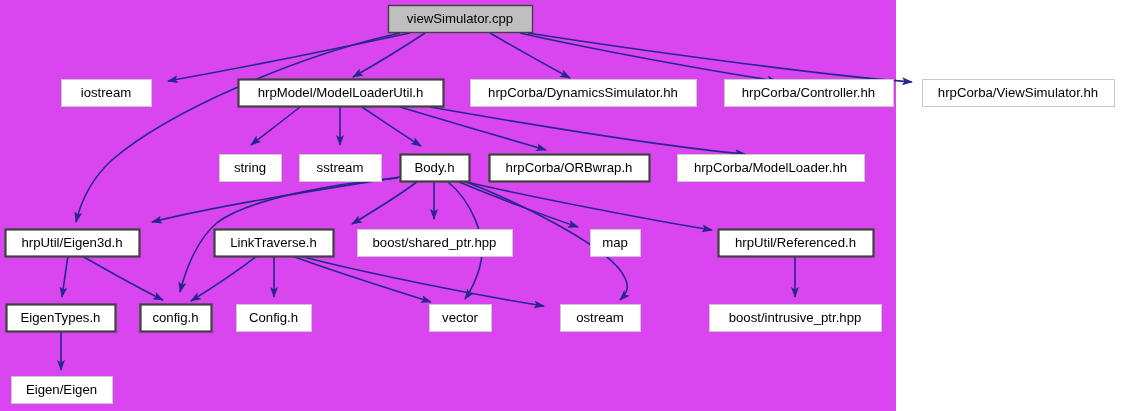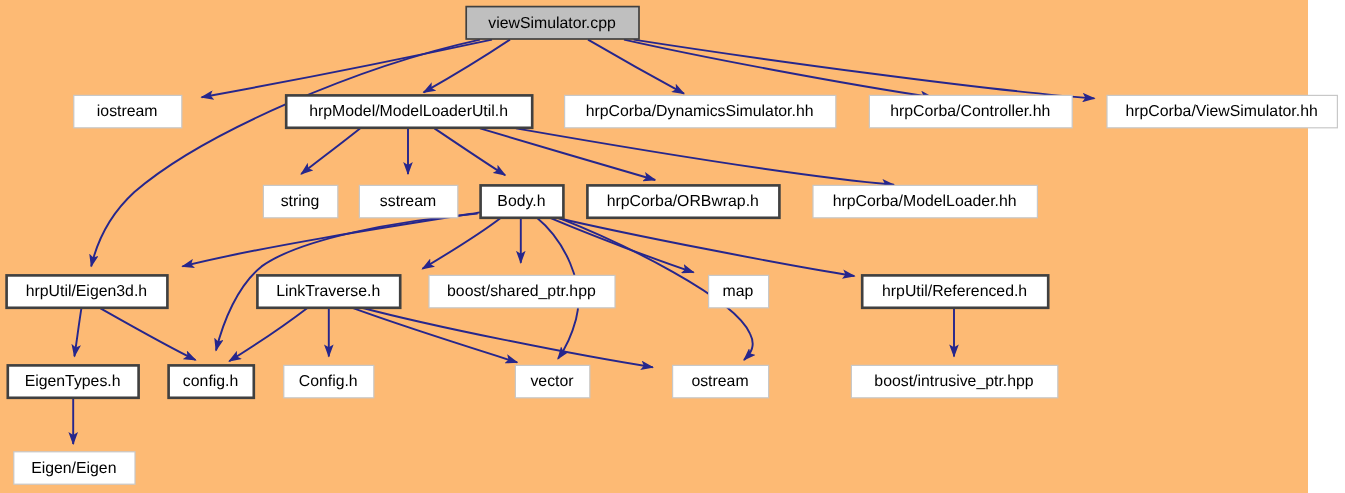--- a/index.html
+++ b/index.html
@@ -2,23 +2,23 @@
 <html><head>
 <meta charset="utf-8">
 <style>
   html, body {
     margin: 0;
     padding: 0;
     background: #ffffff;
   }
   #graph-root {
     position: relative;
-    width: 1090px;
+    width: 896px;
     height: 411px;
-    background: #fdba74;
+    background: #d946ef;
     font-family: "Liberation Sans", sans-serif;
   }
   svg#graph-svg {
     position: absolute;
     left: 0;
     top: 0;
     width: 1121px;
     height: 411px;
     display: block;
   }

